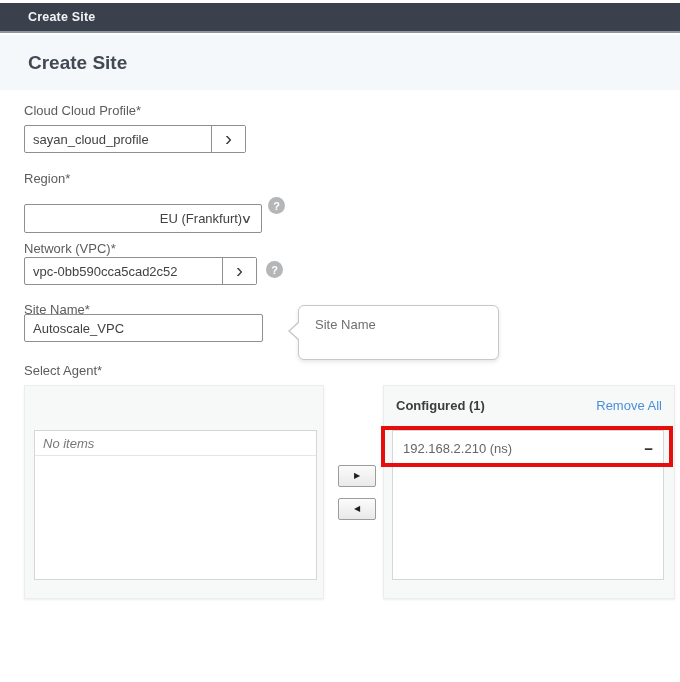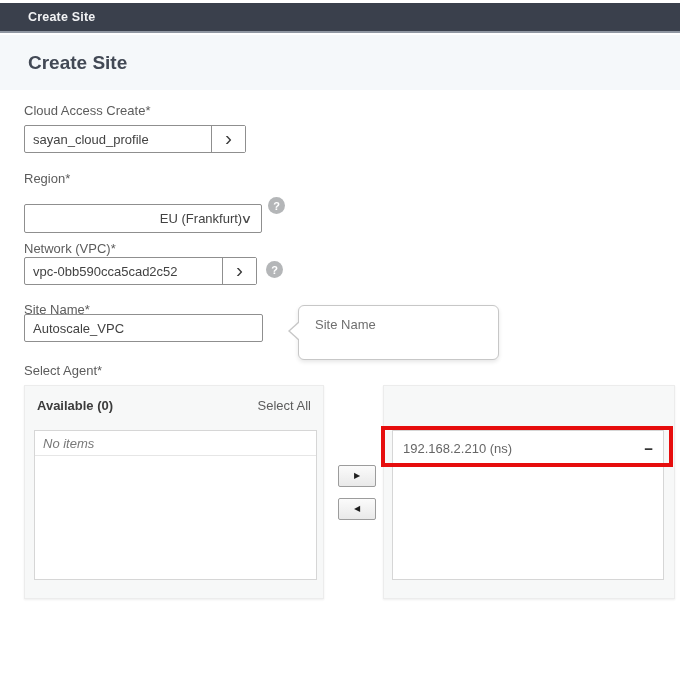--- a/index.html
+++ b/index.html
@@ -95,21 +95,21 @@
 <div class="page">
 
   <div class="titlebar">
     <span class="titlebar-text">Create Site</span>
   </div>
 
   <div class="heading-band">
     <span class="page-heading">Create Site</span>
   </div>
 
-  <span class="field-label" style="left:24px;top:103px;">Cloud Access Create*</span>
+  <span class="field-label" style="left:24px;top:103px;">Cloud Cloud Profile*</span>
   <div class="picker" style="left:24px;top:125px;width:222px;">
     <span class="picker-value">sayan_cloud_profile</span>
     <span class="picker-btn">
       <span class="picker-chevron">›</span>
     </span>
   </div>
 
   <span class="field-label" style="left:24px;top:171px;">Region*</span>
   <div class="select-box" style="left:24px;top:204px;width:238px;justify-content:flex-end;">
     <span>EU (Frankfurt)</span>
@@ -133,39 +133,39 @@
 
   <div class="tooltip">
     <span class="tooltip-arrow-outer"></span>
     <span class="tooltip-arrow-inner"></span>
     <span class="tooltip-text">Site Name</span>
   </div>
 
   <span class="field-label" style="left:24px;top:363px;">Select Agent*</span>
 
   <div class="panel panel-left">
-    <div class="panel-header">
-      <span class="panel-title">Available (0)</span>
-      <span class="panel-action">Select All</span>
-    </div>
     <div class="list-box list-box-left">
       <div class="empty-row">
         <span>No items</span>
       </div>
     </div>
   </div>
 
   <button class="transfer-btn btn-move-right">
     <span class="tri">▶</span>
   </button>
   <button class="transfer-btn btn-move-left">
     <span class="tri">◀</span>
   </button>
 
   <div class="panel panel-right">
+    <div class="panel-header">
+      <span class="panel-title">Configured (1)</span>
+      <span class="panel-action blue">Remove All</span>
+    </div>
     <div class="list-box list-box-right">
       <div class="item-row">
         <span>192.168.2.210 (ns)</span>
         <span class="remove-glyph">−</span>
       </div>
     </div>
   </div>
 
   <div class="annotation-rect"></div>
 

